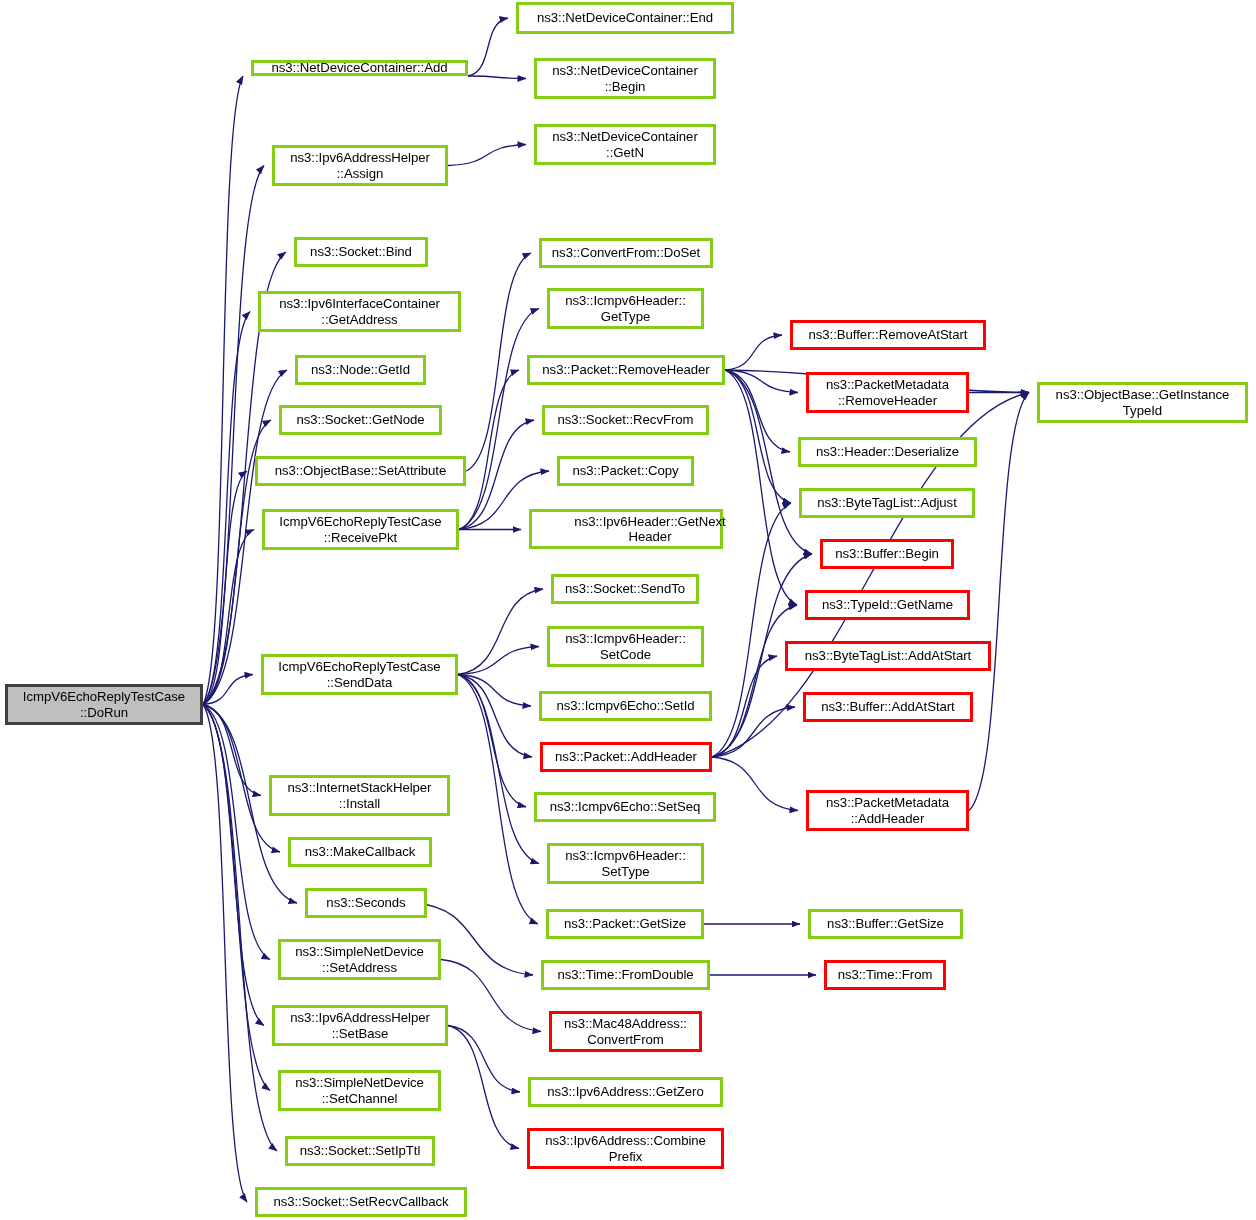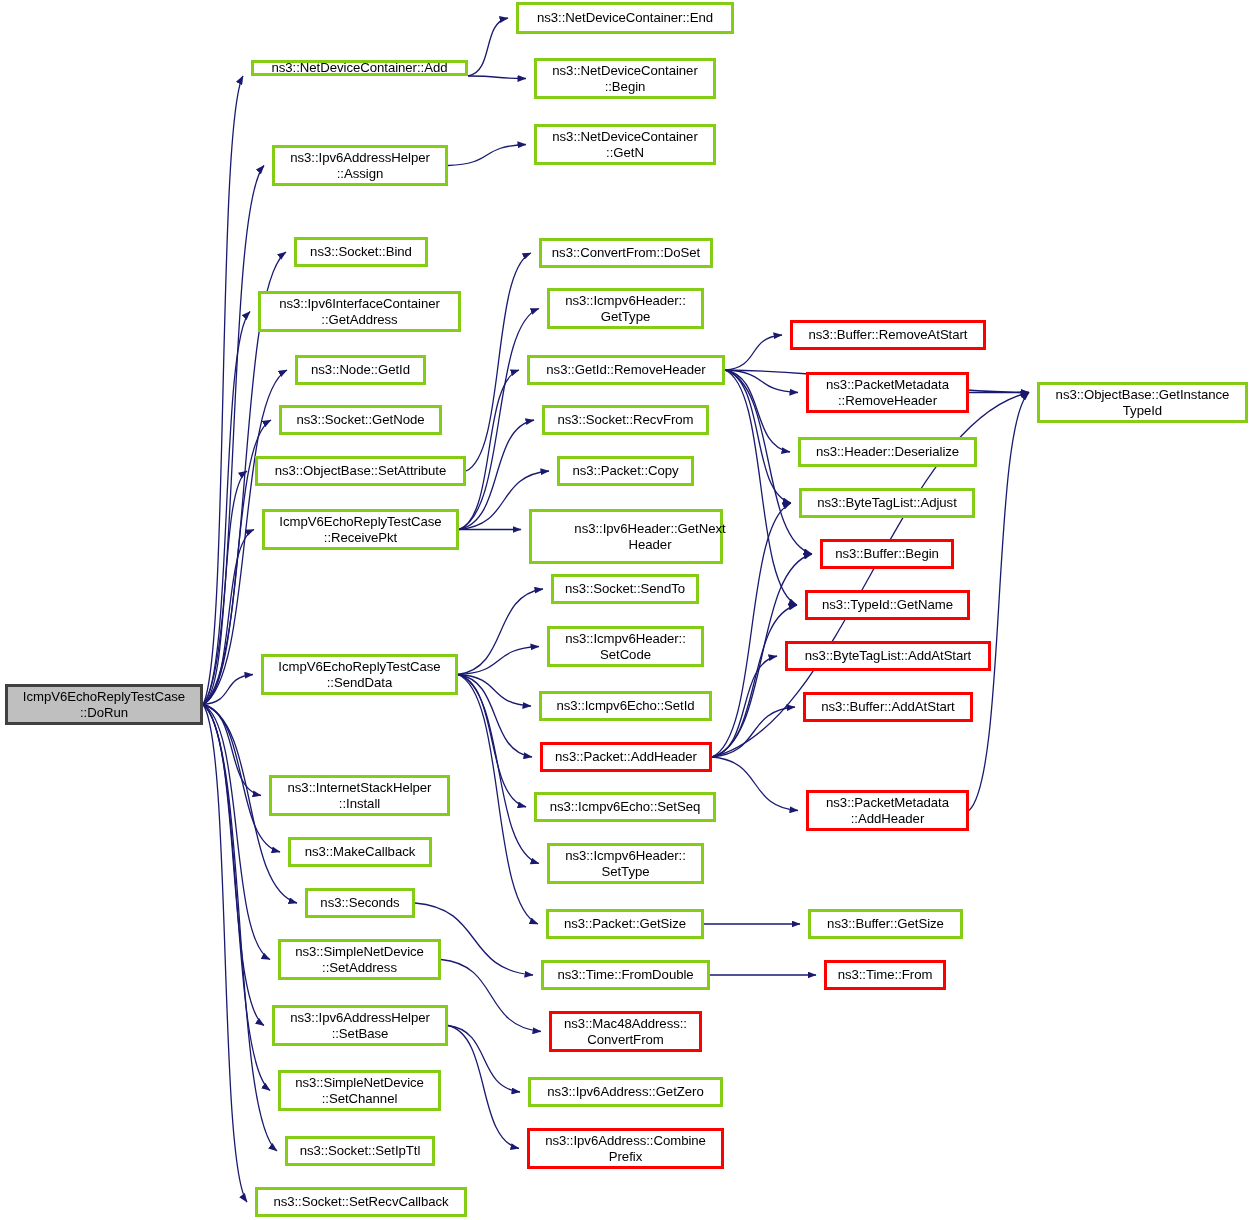--- a/index.html
+++ b/index.html
@@ -134,24 +134,24 @@
       <div class="node-box" style="left: 258px; top: 291px; width: 203px; height: 41px;"><span class="node-label">ns3::Ipv6InterfaceContainer
 ::GetAddress</span></div>
       <div class="node-box" style="left: 295px; top: 355px; width: 131px; height: 30px;"><span class="node-label">ns3::Node::GetId</span></div>
       <div class="node-box" style="left: 279px; top: 405px; width: 163px; height: 30px;"><span class="node-label">ns3::Socket::GetNode</span></div>
       <div class="node-box" style="left: 255px; top: 456px; width: 211px; height: 30px;"><span class="node-label">ns3::ObjectBase::SetAttribute</span></div>
       <div class="node-box" style="left: 262px; top: 509px; width: 197px; height: 41px;"><span class="node-label">IcmpV6EchoReplyTestCase
 ::ReceivePkt</span></div>
       <div class="node-box" style="left: 539px; top: 238px; width: 174px; height: 30px;"><span class="node-label">ns3::ConvertFrom::DoSet</span></div>
       <div class="node-box" style="left: 547px; top: 288px; width: 157px; height: 41px;"><span class="node-label">ns3::Icmpv6Header::
 GetType</span></div>
-      <div class="node-box" style="left: 527px; top: 355px; width: 198px; height: 30px;"><span class="node-label">ns3::GetId::RemoveHeader</span></div>
+      <div class="node-box" style="left: 527px; top: 355px; width: 198px; height: 30px;"><span class="node-label">ns3::Packet::RemoveHeader</span></div>
       <div class="node-box" style="left: 542px; top: 405px; width: 167px; height: 30px;"><span class="node-label">ns3::Socket::RecvFrom</span></div>
       <div class="node-box" style="left: 557px; top: 456px; width: 137px; height: 30px;"><span class="node-label">ns3::Packet::Copy</span></div>
-      <div class="node-box" style="left: 529px; top: 509px; width: 194px; height: 55px; padding-left: 48px;"><span class="node-label">ns3::Ipv6Header::GetNext
+      <div class="node-box" style="left: 529px; top: 509px; width: 194px; height: 40px; padding-left: 48px;"><span class="node-label">ns3::Ipv6Header::GetNext
 Header</span></div>
       <div class="node-box red" style="left: 790px; top: 320px; width: 196px; height: 30px;"><span class="node-label">ns3::Buffer::RemoveAtStart</span></div>
       <div class="node-box red" style="left: 806px; top: 372px; width: 163px; height: 41px;"><span class="node-label">ns3::PacketMetadata
 ::RemoveHeader</span></div>
       <div class="node-box" style="left: 798px; top: 437px; width: 179px; height: 30px;"><span class="node-label">ns3::Header::Deserialize</span></div>
       <div class="node-box" style="left: 799px; top: 488px; width: 176px; height: 30px;"><span class="node-label">ns3::ByteTagList::Adjust</span></div>
       <div class="node-box red" style="left: 820px; top: 539px; width: 134px; height: 30px;"><span class="node-label">ns3::Buffer::Begin</span></div>
       <div class="node-box red" style="left: 805px; top: 590px; width: 165px; height: 30px;"><span class="node-label">ns3::TypeId::GetName</span></div>
       <div class="node-box red" style="left: 785px; top: 641px; width: 206px; height: 30px;"><span class="node-label">ns3::ByteTagList::AddAtStart</span></div>
       <div class="node-box red" style="left: 803px; top: 692px; width: 170px; height: 30px;"><span class="node-label">ns3::Buffer::AddAtStart</span></div>
@@ -174,21 +174,21 @@
       <div class="node-box" style="left: 541px; top: 960px; width: 169px; height: 30px;"><span class="node-label">ns3::Time::FromDouble</span></div>
       <div class="node-box red" style="left: 824px; top: 960px; width: 122px; height: 30px;"><span class="node-label">ns3::Time::From</span></div>
       <div class="node-box red" style="left: 549px; top: 1011px; width: 153px; height: 41px;"><span class="node-label">ns3::Mac48Address::
 ConvertFrom</span></div>
       <div class="node-box" style="left: 528px; top: 1077px; width: 195px; height: 30px;"><span class="node-label">ns3::Ipv6Address::GetZero</span></div>
       <div class="node-box red" style="left: 527px; top: 1128px; width: 197px; height: 41px;"><span class="node-label">ns3::Ipv6Address::Combine
 Prefix</span></div>
       <div class="node-box" style="left: 269px; top: 775px; width: 181px; height: 41px;"><span class="node-label">ns3::InternetStackHelper
 ::Install</span></div>
       <div class="node-box" style="left: 288px; top: 837px; width: 144px; height: 30px;"><span class="node-label">ns3::MakeCallback</span></div>
-      <div class="node-box" style="left: 305px; top: 888px; width: 110px; height: 30px;"><span class="node-label">ns3::Seconds</span></div>
+      <div class="node-box" style="left: 305px; top: 888px; width: 122px; height: 30px;"><span class="node-label">ns3::Seconds</span></div>
       <div class="node-box" style="left: 278px; top: 939px; width: 163px; height: 41px;"><span class="node-label">ns3::SimpleNetDevice
 ::SetAddress</span></div>
       <div class="node-box" style="left: 272px; top: 1005px; width: 176px; height: 41px;"><span class="node-label">ns3::Ipv6AddressHelper
 ::SetBase</span></div>
       <div class="node-box" style="left: 278px; top: 1070px; width: 163px; height: 41px;"><span class="node-label">ns3::SimpleNetDevice
 ::SetChannel</span></div>
       <div class="node-box" style="left: 285px; top: 1136px; width: 150px; height: 30px;"><span class="node-label">ns3::Socket::SetIpTtl</span></div>
       <div class="node-box" style="left: 255px; top: 1187px; width: 212px; height: 30px;"><span class="node-label">ns3::Socket::SetRecvCallback</span></div>
     </div>
 </div>

